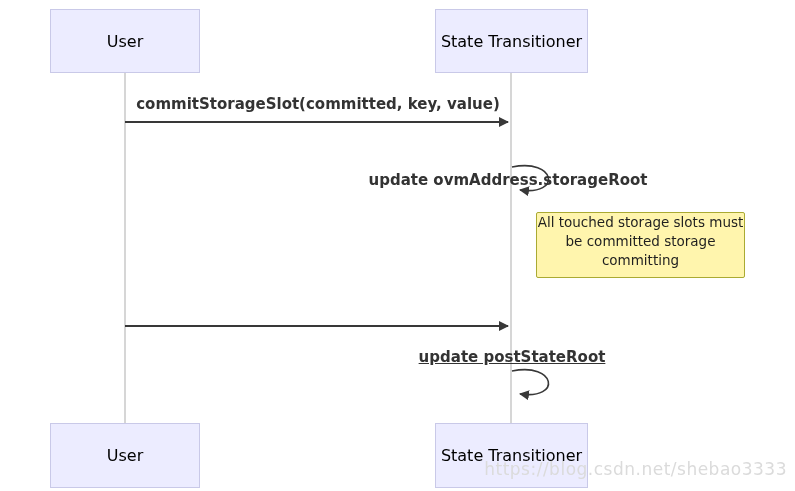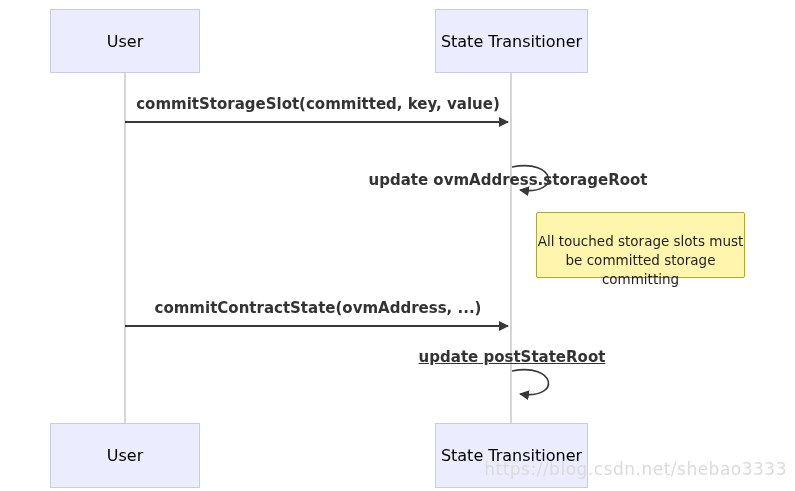--- a/index.html
+++ b/index.html
@@ -43,21 +43,21 @@
   .note-box {
     position: absolute;
     box-sizing: border-box;
     background: var(--note_fill, #FFF5AD);
     border: 1px solid var(--note_border, #AAAA33);
     border-radius: 2px;
     font-size: 13.5px;
     line-height: 19px;
     color: var(--note_text, #1F1F1F);
     text-align: center;
-    padding-top: 19px;
+    padding-top: 0;
   }
   .watermark {
     position: absolute;
     white-space: nowrap;
     font-size: 17px;
     color: var(--watermark, #DBDBDB);
     letter-spacing: 0.5px;
   }
 </style>
 </head>
@@ -88,21 +88,20 @@
     <span>User</span>
   </div>
   <div class="actor-box" style="left:435px; top:9px; width:153px; height:64px;">
     <span>State Transitioner</span>
   </div>
 
   <div class="msg-label" style="left:318px; top:95px;">commitStorageSlot(committed, key, value)</div>
 
   <div class="msg-label" style="left:508px; top:144px;margin-top:27px;">update ovmAddress.storageRoot</div>
 
-  <div class="msg-label" style="left:318px; top:299px;">commitContractState(ovmAddress, ...)</div>
 
   <div class="msg-label" style="left:512px; top:348px;text-decoration:underline;">update postStateRoot</div>
 
   <div class="note-box" style="left:536px; top:212px; width:209px; height:66px;">
     <div>All touched storage slots must</div>
     <div>be committed storage committing</div>
   </div>
 
   <div class="actor-box" style="left:50px; top:423px; width:150px; height:65px;">
     <span>User</span>

